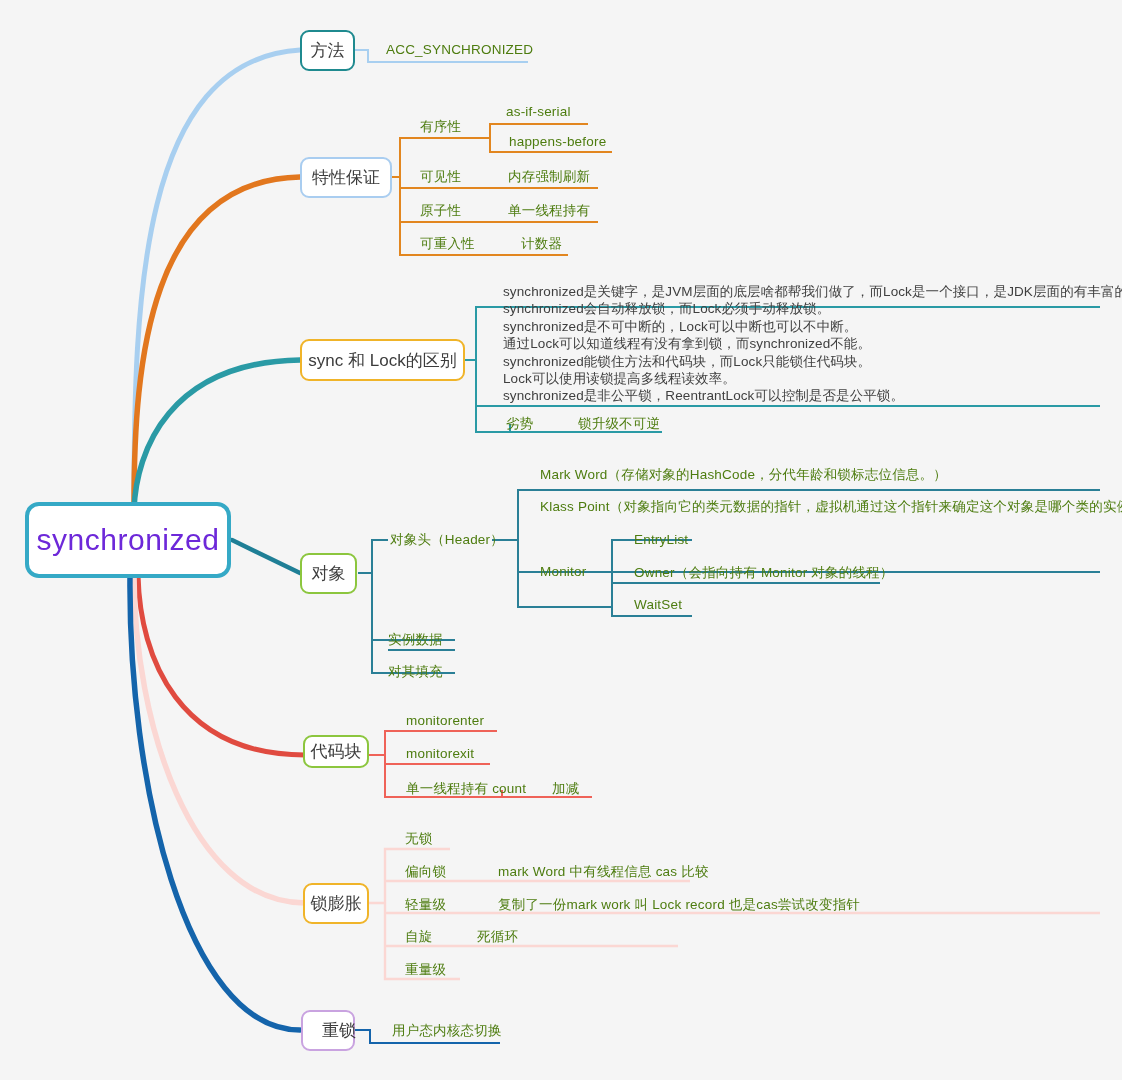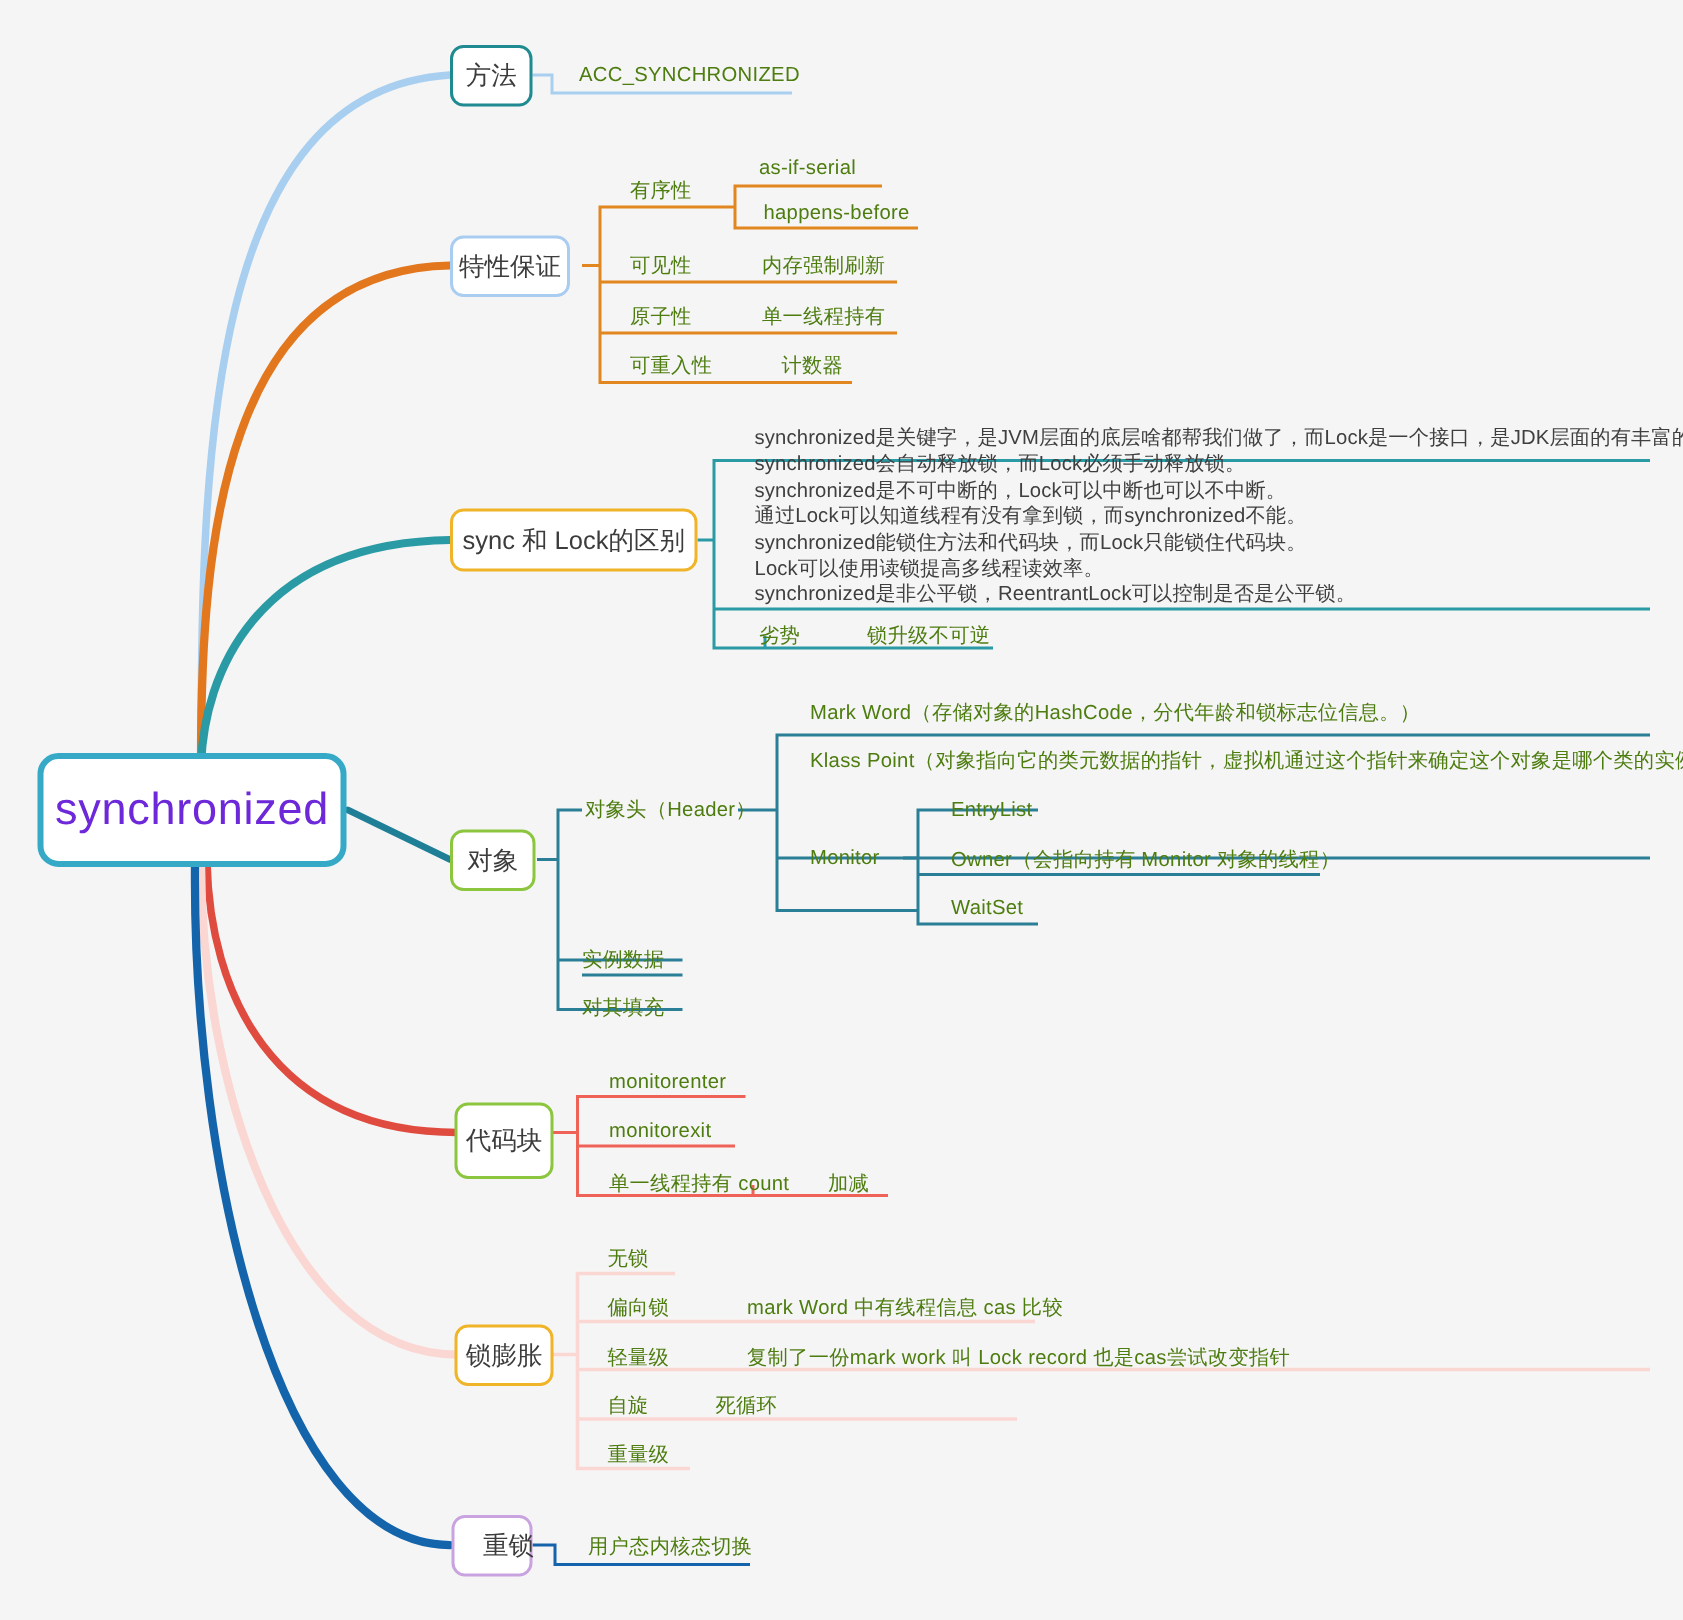--- a/index.html
+++ b/index.html
@@ -92,33 +92,33 @@
   </svg>
 
   <div class="node root" style="left:25px;top:502px;width:206px;height:76px;">
     <span>synchronized</span>
   </div>
 
   <div class="node main-node" style="left:300px;top:30px;width:55px;height:41px;border-color:#1f8a8f;">
     <span>方法</span>
   </div>
 
-  <div class="node main-node" style="left:300px;top:157px;width:80px;height:41px;border-color:#a9cdf0;">
+  <div class="node main-node" style="left:300px;top:157px;width:92px;height:41px;border-color:#a9cdf0;">
     <span>特性保证</span>
   </div>
 
   <div class="node main-node" style="left:300px;top:339px;width:165px;height:42px;border-color:#f0b429;">
     <span>sync 和 Lock的区别</span>
   </div>
 
   <div class="node main-node" style="left:300px;top:553px;width:57px;height:41px;border-color:#8cc63e;">
     <span>对象</span>
   </div>
 
-  <div class="node main-node" style="left:303px;top:735px;width:66px;height:51px;border-color:#8cc63e;">
+  <div class="node main-node" style="left:303px;top:735px;width:66px;height:33px;border-color:#8cc63e;">
     <span>代码块</span>
   </div>
 
   <div class="node main-node" style="left:303px;top:883px;width:66px;height:41px;border-color:#f0b429;">
     <span>锁膨胀</span>
   </div>
 
   <div class="node main-node" style="left:301px;top:1010px;width:54px;height:41px;border-color:#c9a3e0;padding-left:32px;">
     <span>重锁</span>
   </div>

